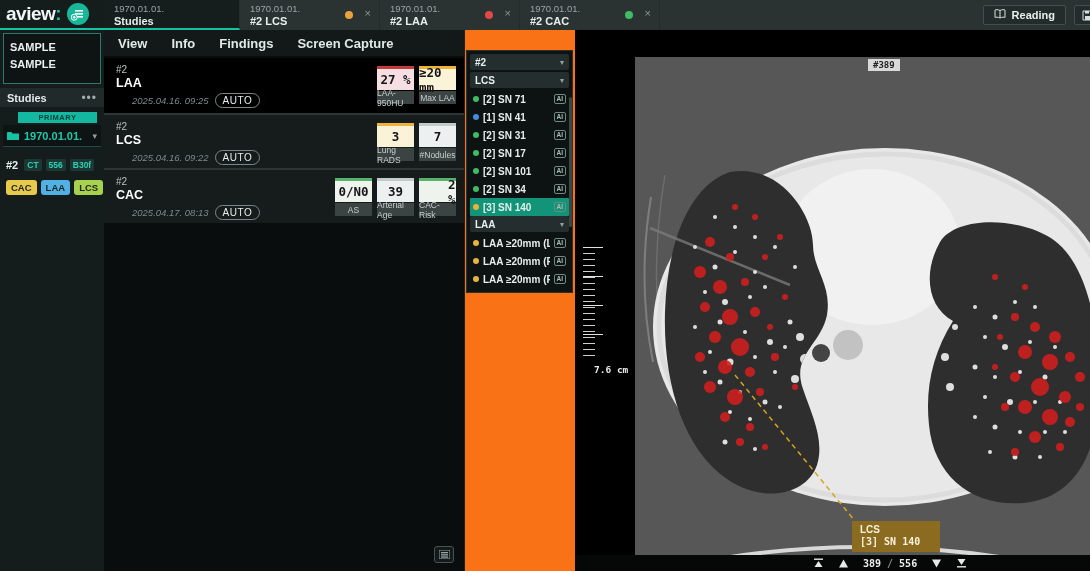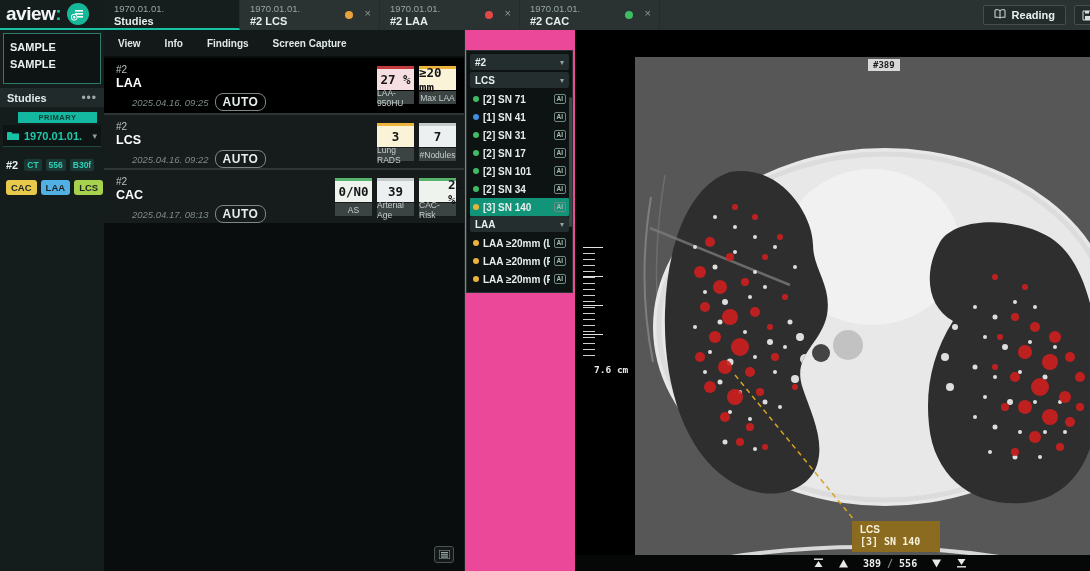--- a/index.html
+++ b/index.html
@@ -1,18 +1,18 @@
 <!DOCTYPE html>
 <html><head>
 <meta charset="utf-8">
 <style>
   * { margin:0; padding:0; box-sizing:border-box; }
   html,body { background:#000; }
   body { font-family:"Liberation Sans", sans-serif; }
-  .app { position:relative; width:1090px; height:571px; background:#ec4899; overflow:hidden; }
+  .app { position:relative; width:1090px; height:571px; background:#f97316; overflow:hidden; }
 
   
   .sidebar { position:absolute; left:0; top:0; width:104px; height:571px; background:#151c1c; z-index:5; }
   .logo-row { height:30px; display:flex; align-items:center; gap:6px; padding:0 6px; border-bottom:2px solid #17c2a4; background:#151c1c; }
   .logo-text { font-size:19px; font-weight:800; color:#f2f6f6; letter-spacing:-0.5px; }
   .logo-text .colon { color:#17c2a4; }
   .logo-badge { width:22px; height:22px; border-radius:50%; background:#17b89a; display:flex; align-items:center; justify-content:center; }
   .patient-box { margin:3px 3px 0 3px; border:1px solid #2d7a6b; background:#0e1414; padding:5px 6px 10px 6px; }
   .patient-box div { font-size:11px; font-weight:700; color:#e9f0f0; line-height:17px; }
   .studies-row { margin-top:4px; height:19px; background:#212a2a; display:flex; align-items:center; justify-content:space-between; padding:0 7px; }
@@ -36,29 +36,29 @@
   .tab.active { width:136px; background:#161d1d; border-bottom:2px solid #17c2a4; }
   .tab-dot { position:absolute; right:26px; top:11px; width:8px; height:8px; border-radius:50%; }
   .tab-close { position:absolute; right:8px; top:7px; color:#8b9898; font-size:11px; }
   .tabbar-right { margin-left:auto; display:flex; align-items:center; gap:8px; padding-right:0; }
   .reading-btn { display:flex; align-items:center; gap:6px; background:#232b2b; border:1px solid #444e4e; border-radius:2px; color:#e8efef; font-size:11px; font-weight:600; padding:3px 10px; cursor:pointer; }
   .save-btn { width:26px; height:20px; background:#232b2b; border:1px solid #444e4e; border-radius:2px; display:flex; align-items:center; justify-content:center; margin-right:-10px; }
 
   
   .main-panel { position:absolute; left:104px; top:30px; width:361px; height:541px; background:#0a0d0d; border-right:1px solid #1c2222; }
   .menu-bar { height:26px; display:flex; align-items:center; gap:24px; padding:0 14px; background:#131818; }
-  .menu-item { font-size:10px; font-weight:600; color:#e0e8e8; cursor:pointer;text-align:right; }
+  .menu-item { font-size:13px; font-weight:600; color:#e0e8e8; cursor:pointer;text-align:right; }
   .cards { margin-top:2px; }
   .card { position:relative; height:55px; padding:6px 8px 0 12px; background:#161b1b; border-top:2px solid #2e3535; cursor:pointer; }
   .card:first-child { background:#000; border-top:none; }
   .card-series { font-size:10px; color:#b7c1c1; line-height:12px; }
   .card-name { font-size:12.5px; font-weight:800; color:#fff; line-height:14px; }
   .card-meta { display:flex; align-items:center; gap:6px; margin-top:3px; }
   .card-date { font-size:9.5px; font-style:italic; color:#7e8a8a;margin-left:16px; }
-  .auto-badge { font-size:12px; font-weight:700; color:#e6eded; border:1px solid #7c8888; border-radius:8px; padding:1px 7px; letter-spacing:.5px; }
+  .auto-badge { font-size:10px; font-weight:400; color:#e6eded; border:1px solid #7c8888; border-radius:8px; padding:1px 7px; letter-spacing:.5px; }
   .card-metrics { position:absolute; right:8px; top:8px; display:flex; gap:5px; }
   .metric { width:37px; }
   .metric-value { height:24px; border-top:3px solid #888; display:flex; align-items:center; justify-content:center; font-family:"DejaVu Sans Mono", monospace; font-size:12.5px; font-weight:700; color:#161616; }
   .metric-label { margin-top:1px; height:13px; background:#3c4343; color:#c8cfcf; font-size:8.5px; display:flex; align-items:center; justify-content:center; }
   .panel-footer-btn { position:absolute; right:10px; bottom:8px; width:20px; height:17px; border:1px solid #4a5252; border-radius:3px; background:#141919; display:flex; align-items:center; justify-content:center; cursor:pointer; }
 
   
   .findings-panel { position:absolute; left:466px; top:50px; width:107px; background:#0d1212; border:1px solid #2a3232; padding:3px 3px 4px 3px; }
   .select-box { height:16px; background:#242e2e; border-radius:2px; display:flex; align-items:center; justify-content:space-between; padding:0 5px; margin-bottom:2px; cursor:pointer; }
   .select-box .sel-label { font-size:10px; font-weight:700; color:#e8efef; }

